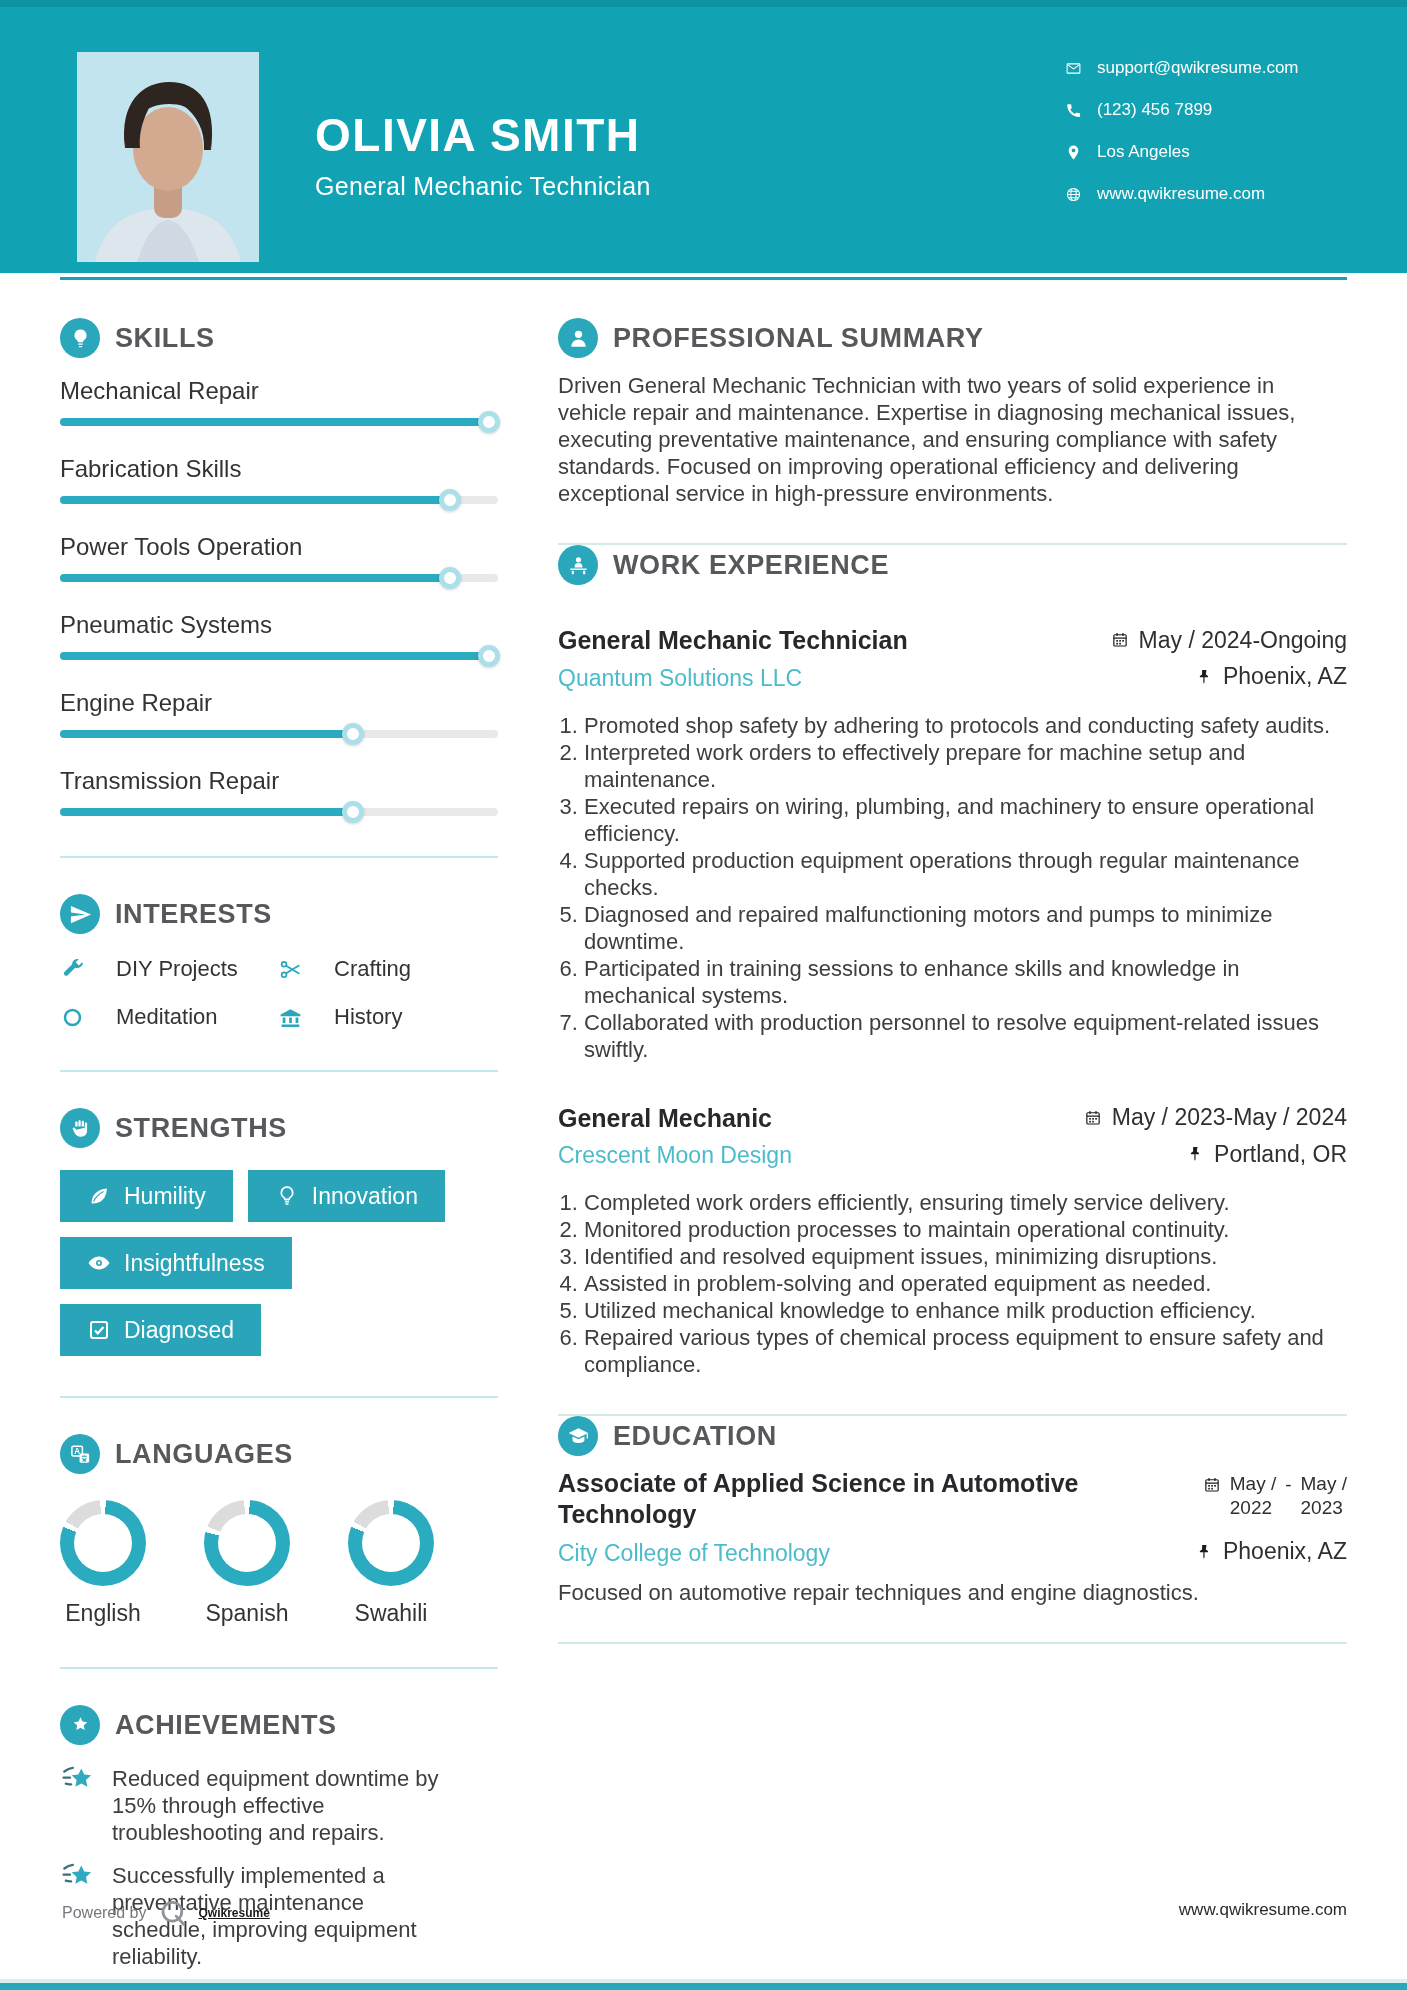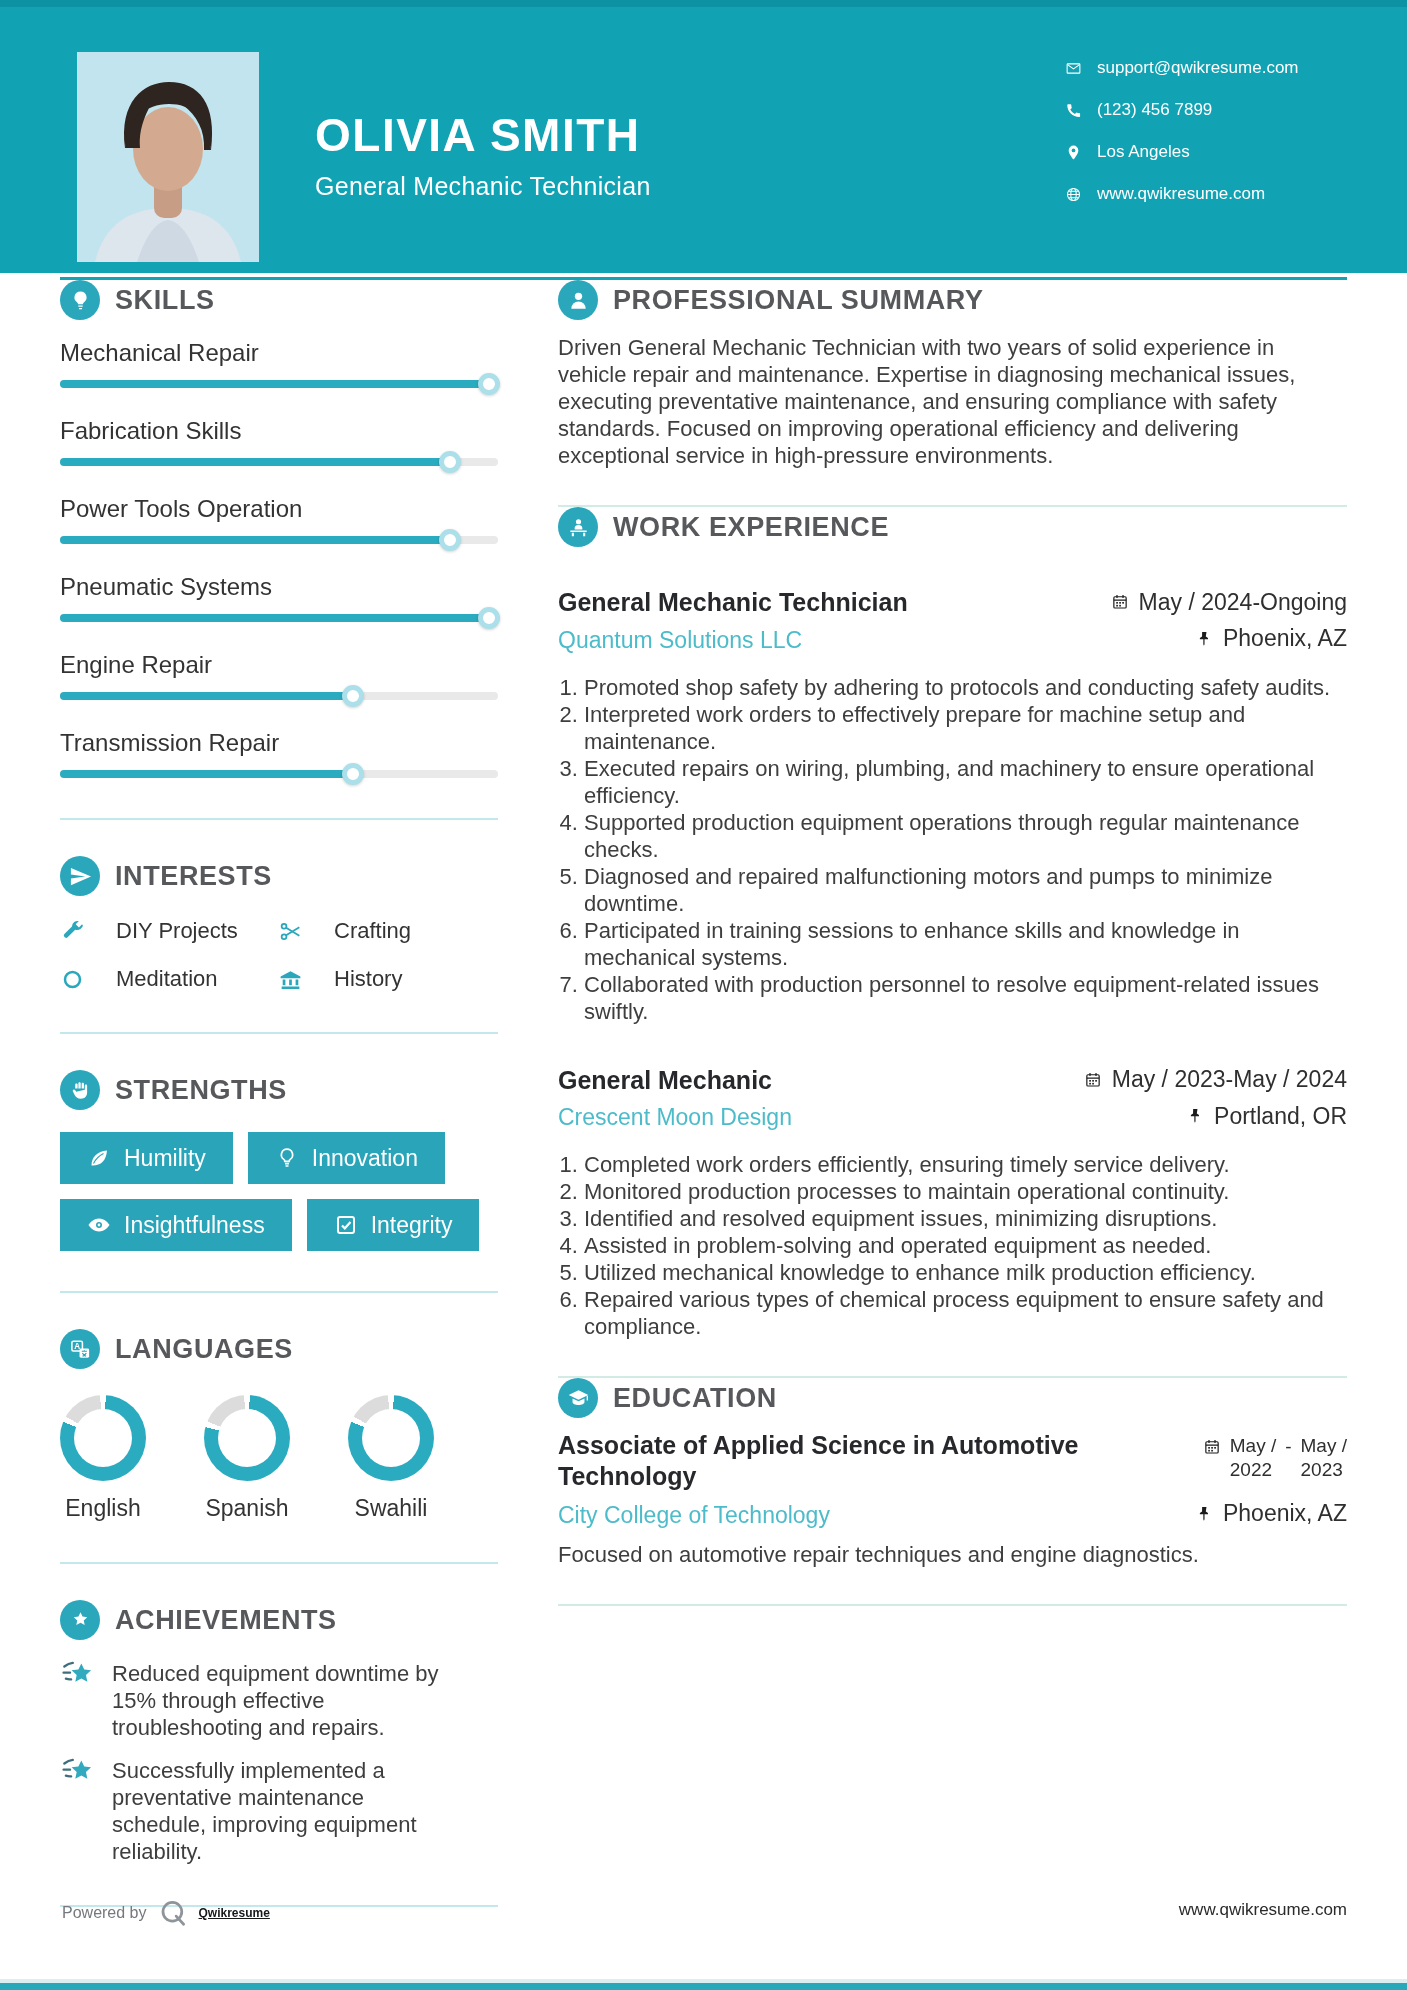--- a/index.html
+++ b/index.html
@@ -21,21 +21,21 @@
   
   .col-left{position:absolute;left:60px;top:280px;width:438px;}
   .col-right{position:absolute;left:558px;top:280px;width:789px;}
 
   
   .sec{display:flex;align-items:center;gap:15px;}
   .sec-badge{width:40px;height:40px;border-radius:50%;background:#2ba7bc;color:#fff;
              display:flex;align-items:center;justify-content:center;flex:0 0 auto;}
   .sec-badge svg{width:23px;height:23px;}
   .sec h2{margin:0;font-size:27px;font-weight:bold;color:#57585b;letter-spacing:.6px;}
-  .mt1{} .mt2{margin-top:36px;} .mt3{}
+  .mt1{margin-top:38px;} .mt2{margin-top:36px;} .mt3{}
 
   
   .skills{margin-top:20px;}
   .skill{margin-bottom:30px;}
   .skill-label{font-size:24px;color:#333;margin-bottom:14px;line-height:26px;}
   .track{position:relative;height:8px;background:#e9e9e9;border-radius:5px;}
   .fill{position:relative;height:8px;background:#2babbf;border-radius:5px;}
   .fill::after{content:"";position:absolute;right:-11px;top:50%;transform:translateY(-50%);
                width:12px;height:12px;background:#fff;border:5px solid #abdfe9;border-radius:50%;
                box-shadow:0 1px 3px rgba(0,0,0,.18);}
@@ -393,21 +393,21 @@
           <svg>
             <use href="#eye-icon"></use>
           </svg>
           <span>Insightfulness</span>
         </span>
 
         <span class="tag">
           <svg>
             <use href="#check-icon"></use>
           </svg>
-          <span>Integrity</span>
+          <span>Diagnosed</span>
         </span>
       </div>
     <div class="divider"></div>
 
     <div class="sec mt2">
       <span class="sec-badge">
           <svg>
             <use href="#translate-icon"></use>
           </svg>
         </span>

